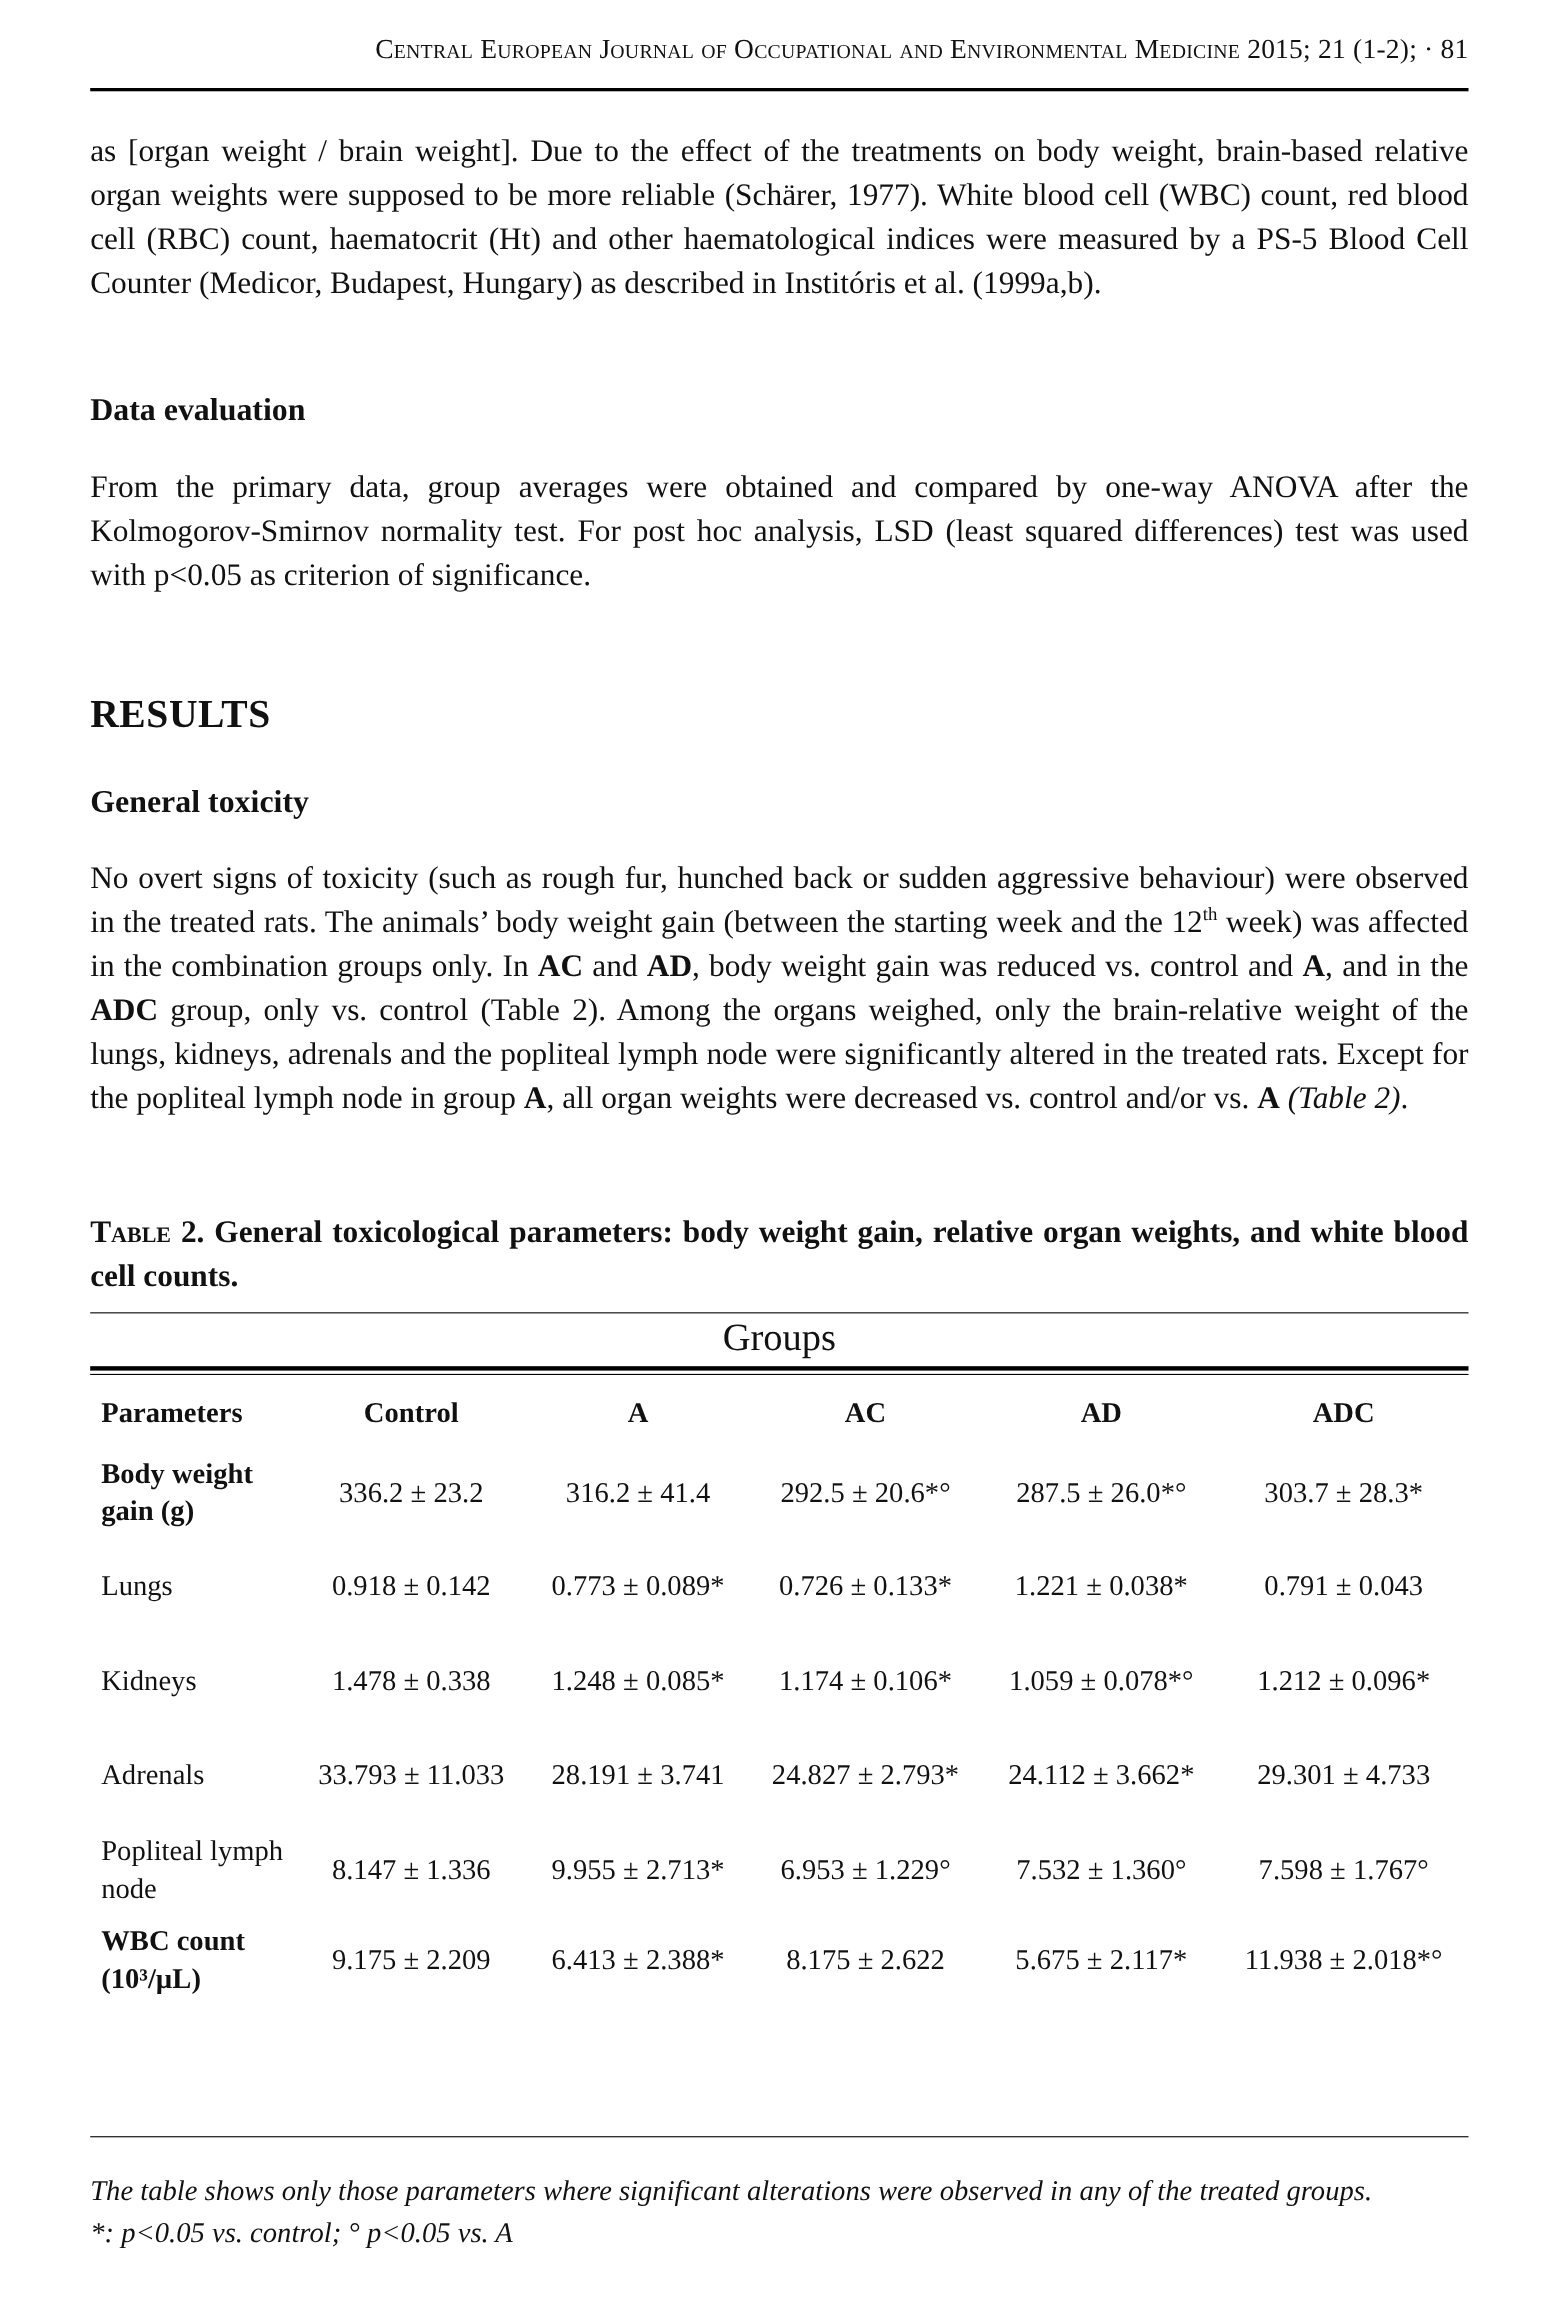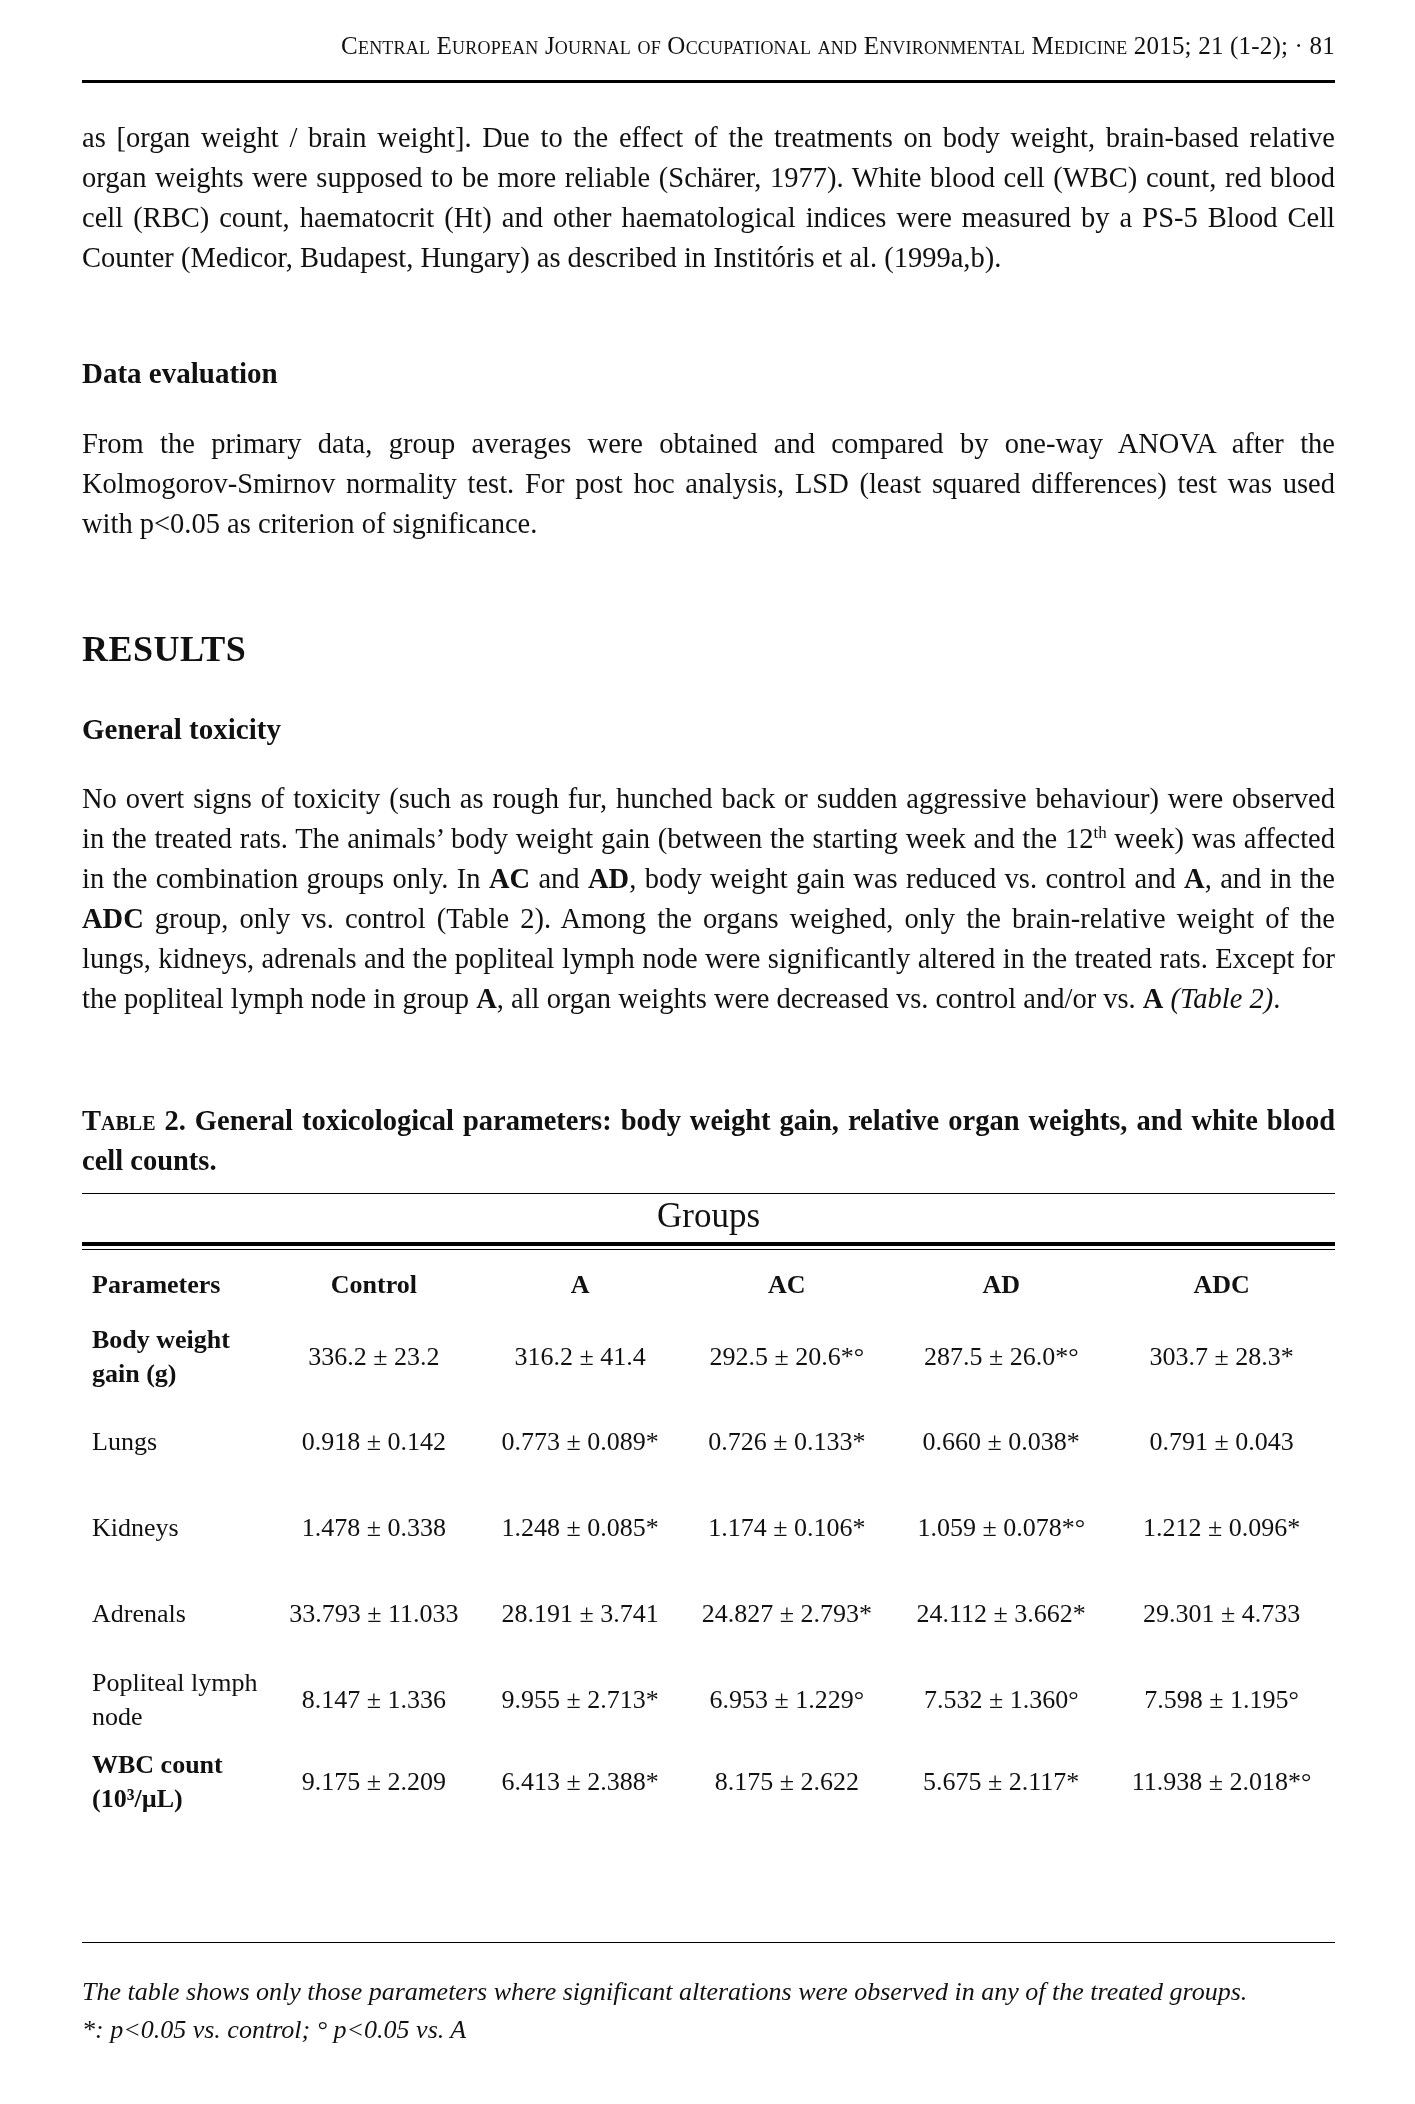--- a/index.html
+++ b/index.html
@@ -84,21 +84,21 @@
         <td class="val">316.2 ± 41.4</td>
         <td class="val">292.5 ± 20.6*°</td>
         <td class="val">287.5 ± 26.0*°</td>
         <td class="val">303.7 ± 28.3*</td>
       </tr>
       <tr style="height:86px;">
         <td class="param">Lungs</td>
         <td class="val">0.918 ± 0.142</td>
         <td class="val">0.773 ± 0.089*</td>
         <td class="val">0.726 ± 0.133*</td>
-        <td class="val">0.660 ± 0.038*</td>
+        <td class="val">1.221 ± 0.038*</td>
         <td class="val">0.791 ± 0.043</td>
       </tr>
       <tr style="height:86px;">
         <td class="param">Kidneys</td>
         <td class="val">1.478 ± 0.338</td>
         <td class="val">1.248 ± 0.085*</td>
         <td class="val">1.174 ± 0.106*</td>
         <td class="val">1.059 ± 0.078*°</td>
         <td class="val">1.212 ± 0.096*</td>
       </tr>
@@ -109,21 +109,21 @@
         <td class="val">24.827 ± 2.793*</td>
         <td class="val">24.112 ± 3.662*</td>
         <td class="val">29.301 ± 4.733</td>
       </tr>
       <tr style="height:86px;">
         <td class="param">Popliteal lymph node</td>
         <td class="val">8.147 ± 1.336</td>
         <td class="val">9.955 ± 2.713*</td>
         <td class="val">6.953 ± 1.229°</td>
         <td class="val">7.532 ± 1.360°</td>
-        <td class="val">7.598 ± 1.195°</td>
+        <td class="val">7.598 ± 1.767°</td>
       </tr>
       <tr style="height:78px;">
         <td class="param bold">WBC count (10³/µL)</td>
         <td class="val">9.175 ± 2.209</td>
         <td class="val">6.413 ± 2.388*</td>
         <td class="val">8.175 ± 2.622</td>
         <td class="val">5.675 ± 2.117*</td>
         <td class="val">11.938 ± 2.018*°</td>
       </tr>
     </tbody>

